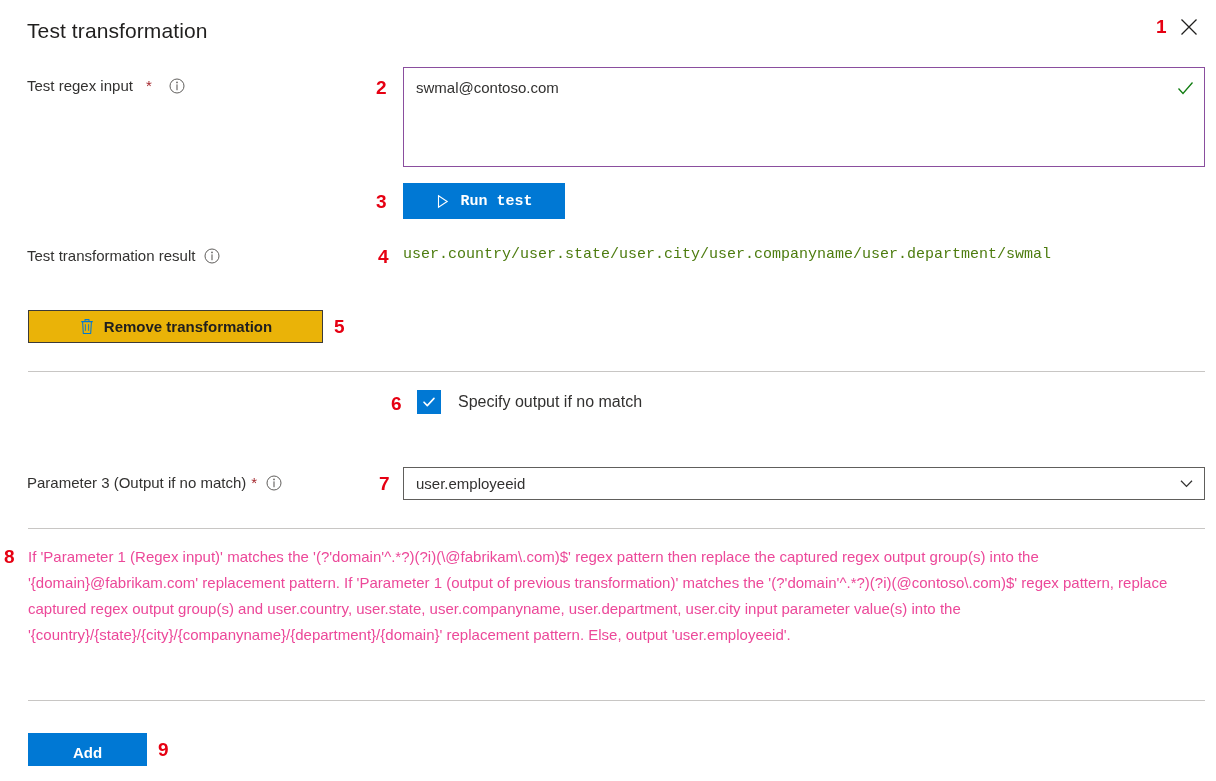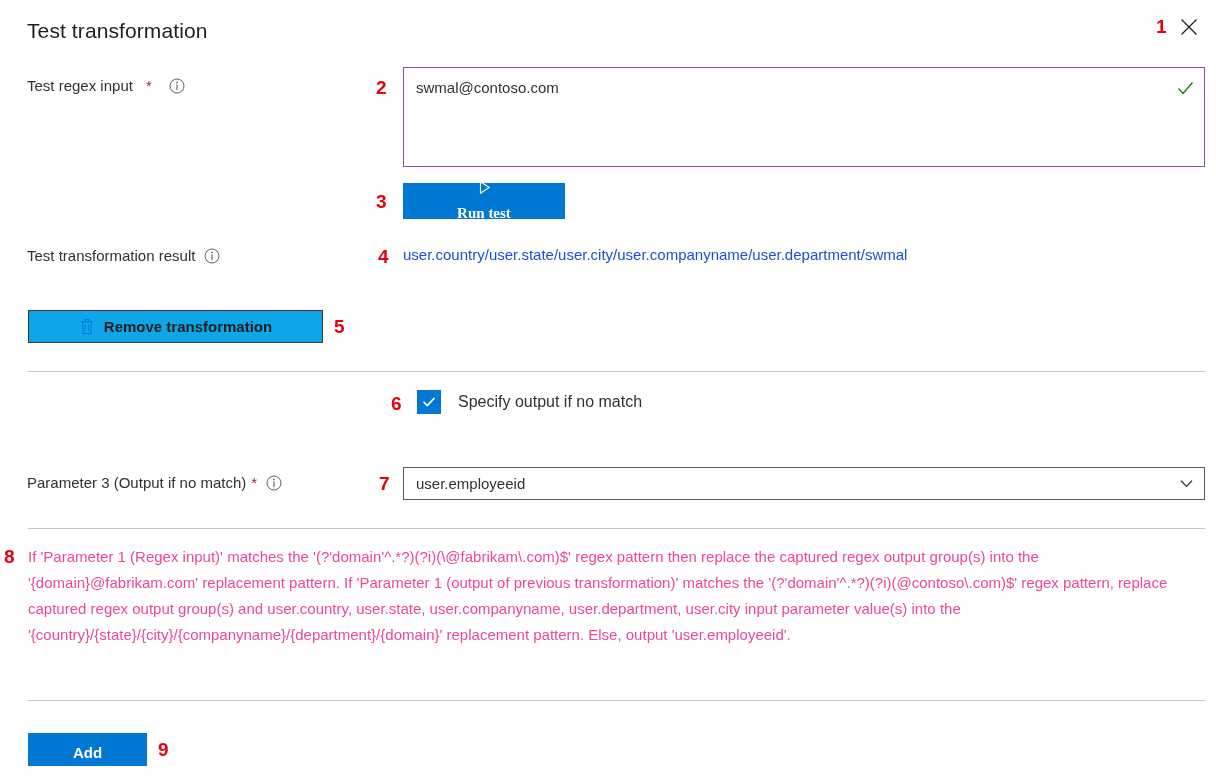--- a/index.html
+++ b/index.html
@@ -111,51 +111,51 @@
   
   .run-test-btn {
     position: absolute;
     left: 403px;
     top: 183px;
     width: 162px;
     height: 36px;
     background: #0078d4;
     color: #ffffff;
     border: none;
-    font-family: Liberation Serif, serif;
+    font-family: Liberation Mono, monospace;
     font-size: 15px;
     font-weight: bold;
     display: flex;
     align-items: center;
     justify-content: center;
     gap: 10px;
     cursor: pointer;
     padding: 0;
-    flex-direction: column;
   }
   .run-test-btn svg { display: block; }
 
   
   .result-text {
     position: absolute;
     left: 403px;
     top: 246px;
     font-size: 15px;
-    color: #1d4ed8;
+    color: #4d7c0f;
     white-space: nowrap;
+    font-family: Liberation Mono, monospace;
   }
 
   
   .remove-btn {
     position: absolute;
     left: 28px;
     top: 310px;
     width: 295px;
     height: 33px;
-    background: #0ea5e9;
+    background: #eab308;
     border: 1px solid #3b3a39;
     box-sizing: border-box;
     display: flex;
     align-items: center;
     justify-content: center;
     gap: 9px;
     cursor: pointer;
     font-family: "Liberation Sans", sans-serif;
     font-size: 15px;
     font-weight: bold;

